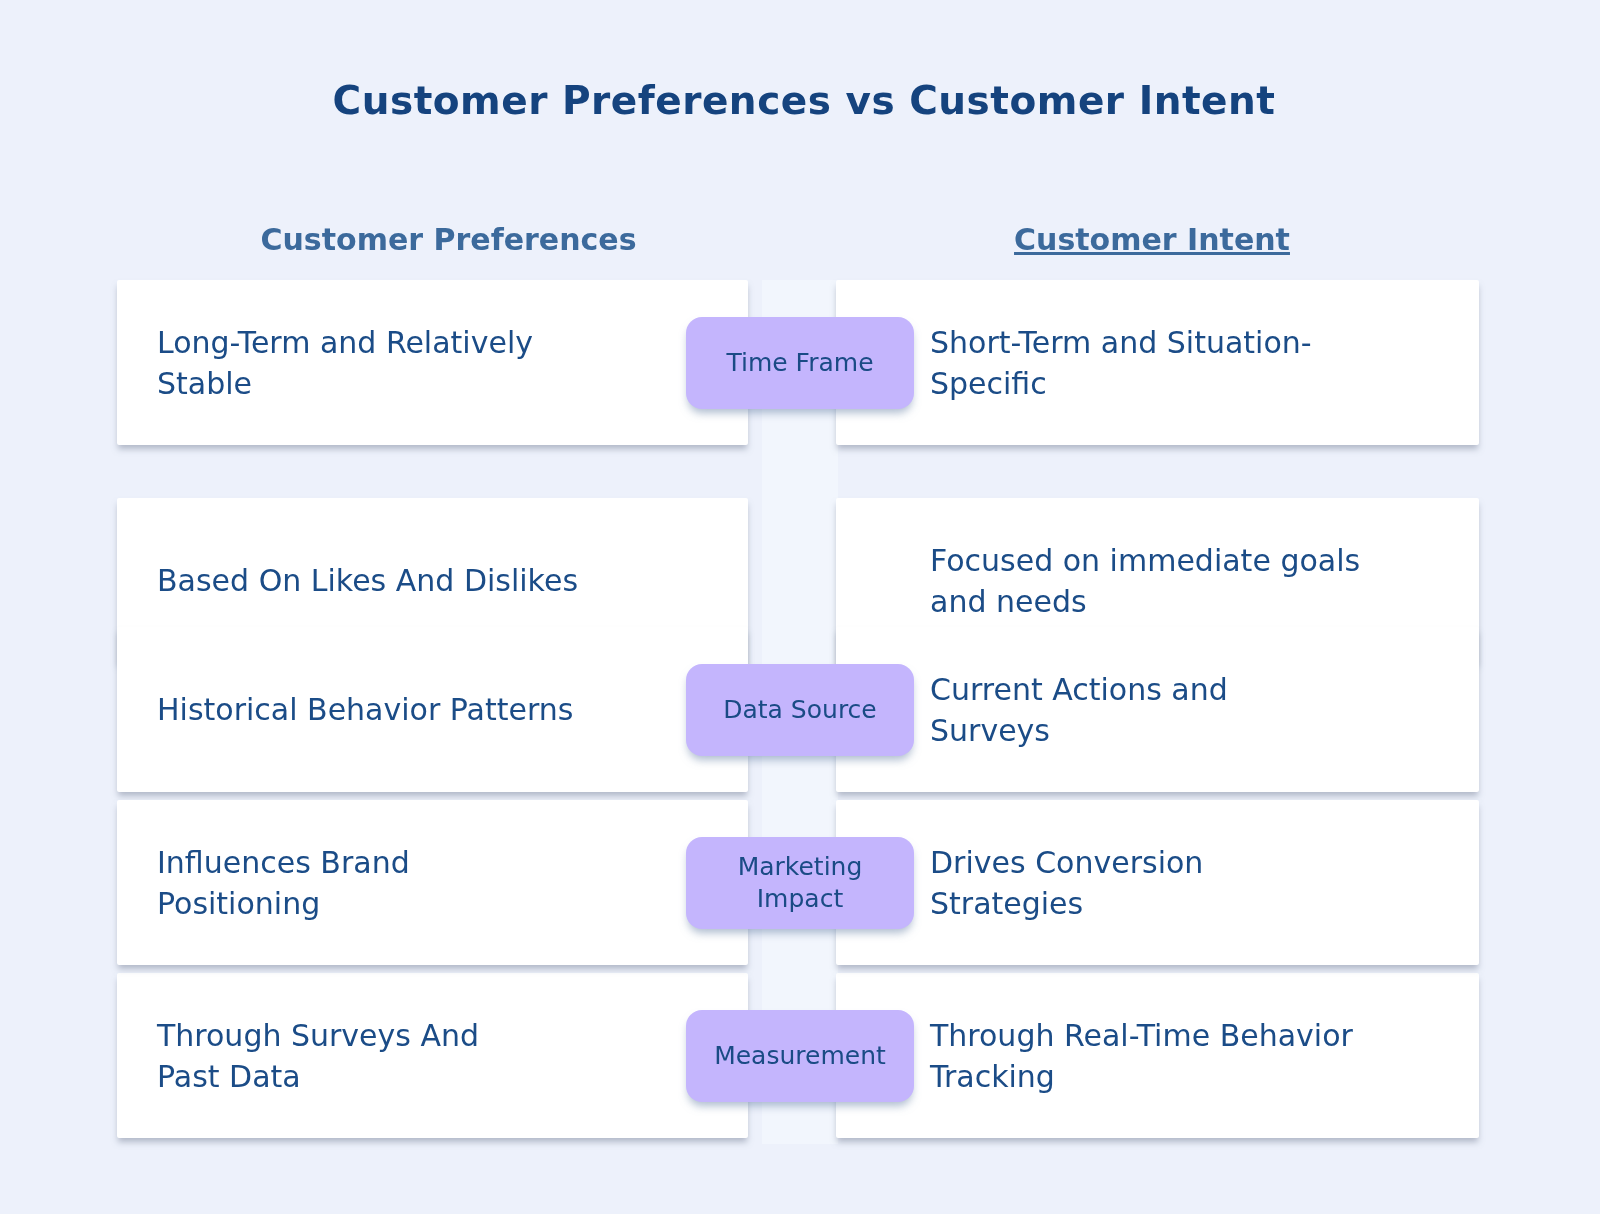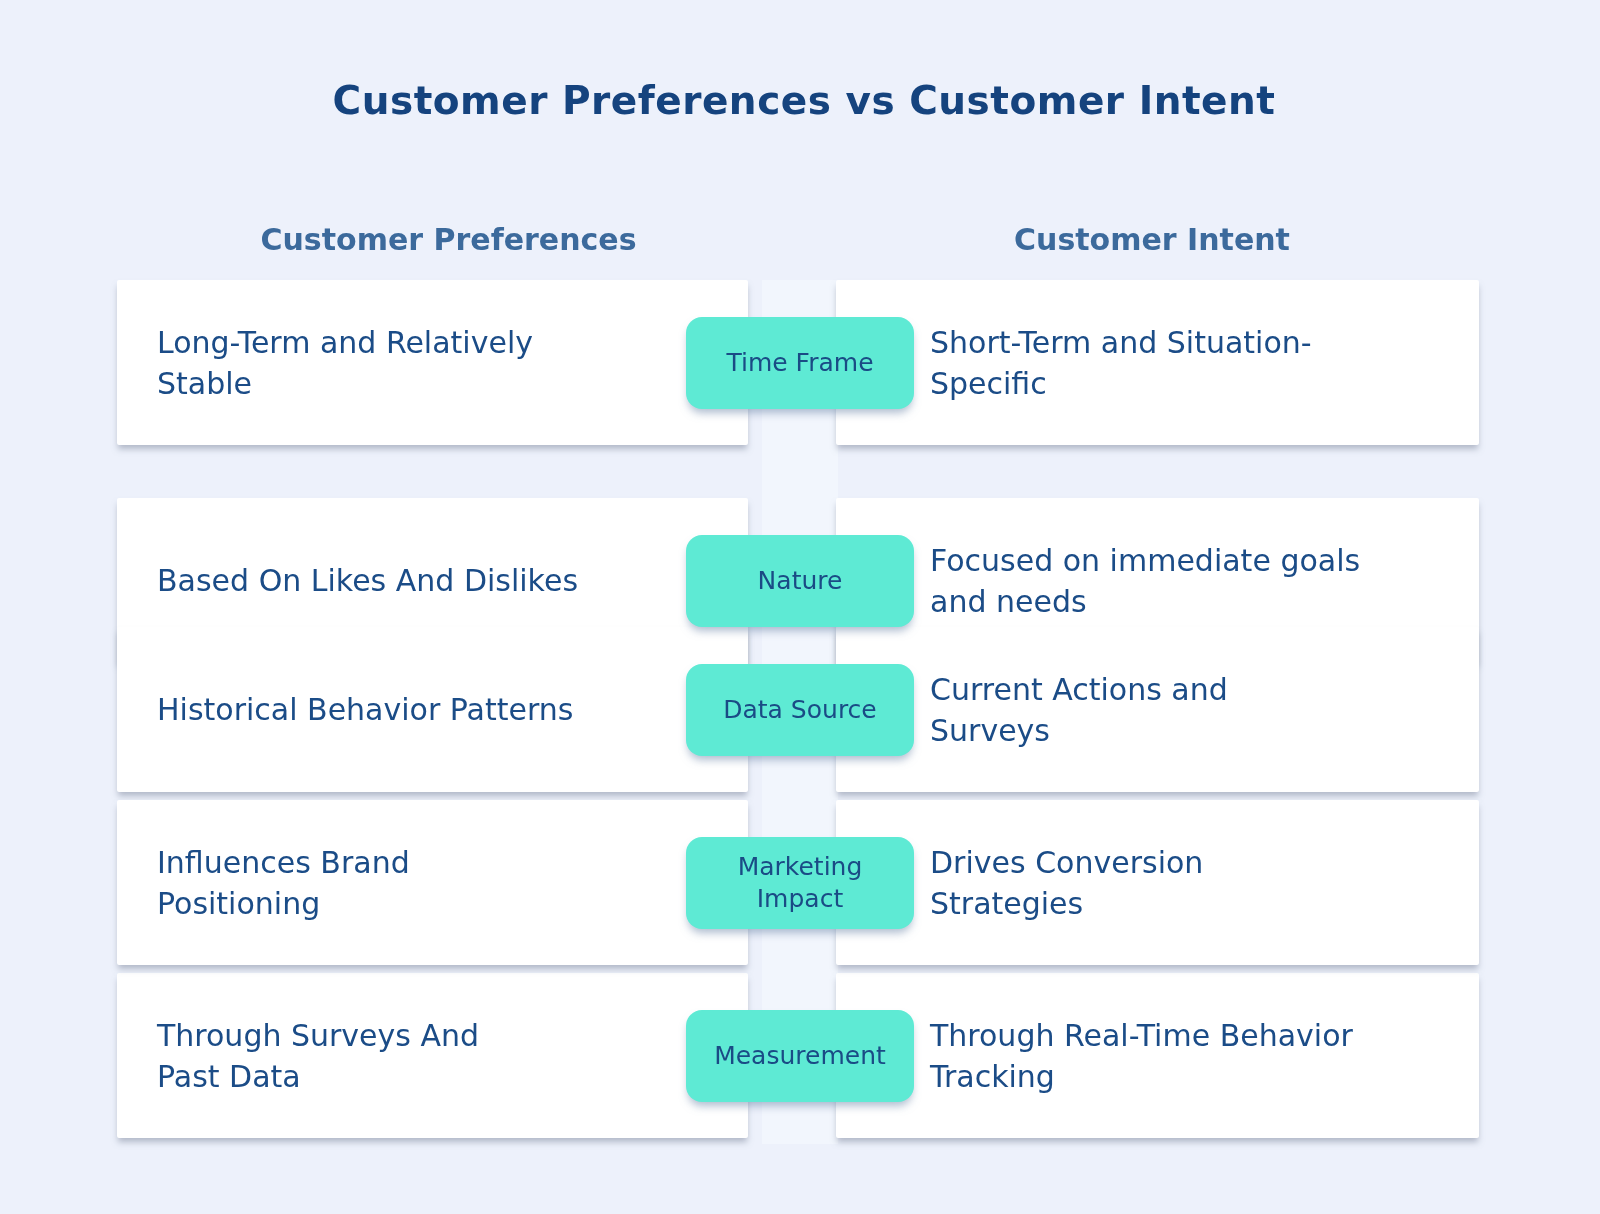--- a/index.html
+++ b/index.html
@@ -30,21 +30,21 @@
   .col-header {
     position: absolute;
     top: 206px;
     margin: 16px;
     text-align: center;
     font-size: 30px;
     font-weight: 700;
     color: #3C6A9C;
   }
   .col-header.left  { left: 117px; width: 631px; }
-  .col-header.right { left: 836px; width: 600px; }
+  .col-header.right { left: 836px; width: 600px; text-decoration: underline; }
   .spine {
     position: absolute;
     left: 762px;
     top: 280px;
     width: 76px;
     height: 864px;
     background: #F2F6FD;
     z-index: 0;
   }
   .row {
@@ -80,21 +80,21 @@
     color: #1B4C87;
     white-space: pre-line;
   }
   .pill {
     position: absolute;
     left: 686px;
     top: 50%;
     transform: translateY(-50%);
     width: 228px;
     min-height: 92px;
-    background: #5eead4;
+    background: #c4b5fd;
     border-radius: 16px;
     box-shadow: 0 6px 8px -2px rgba(110, 135, 170, 0.55);
     display: flex;
     align-items: center;
     justify-content: center;
     box-sizing: border-box;
     padding: 8px 10px;
     z-index: 2;
   }
   .pill span {
@@ -128,23 +128,20 @@
     </div>
     <div class="card right">
       <p>Short-Term and Situation-
 Specific</p>
     </div>
   </div>
 
   <div class="row row2">
     <div class="card left">
       <p>Based On Likes And Dislikes</p>
-    </div>
-    <div class="pill">
-      <span>Nature</span>
     </div>
     <div class="card right">
       <p>Focused on immediate goals
 and needs</p>
     </div>
   </div>
 
   <div class="row row3">
     <div class="card left">
       <p>Historical Behavior Patterns</p>

